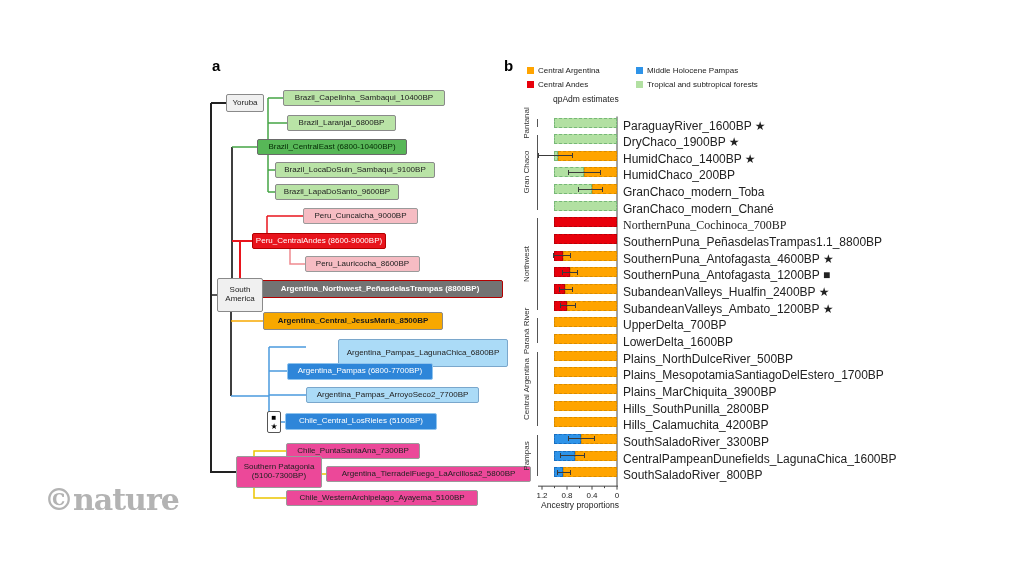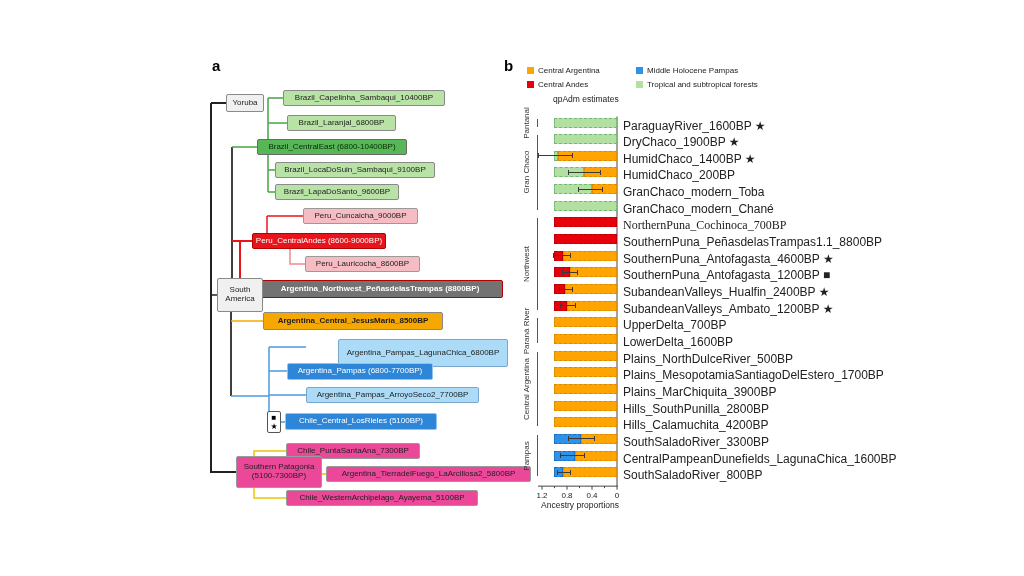--- a/index.html
+++ b/index.html
@@ -298,13 +298,14 @@
       <div class="group-label" style="left: 526px; top: 455.5px;">Pampas</div>
       <div class="tick-label" style="left: 542px; top: 491.15px;">1.2</div>
       <div class="tick-label" style="left: 567px; top: 491.15px;">0.8</div>
       <div class="tick-label" style="left: 592px; top: 491.15px;">0.4</div>
       <div class="tick-label" style="left: 617px; top: 491.15px;">0</div>
     </div>
 
   <div class="chart-title" style="left:553px;top:94px;">qpAdm estimates</div>
   <div class="axis-caption" style="left:580px;top:500px;">Ancestry proportions</div>
 
+  <div class="watermark" style="left:44px;top:482px;">©nature</div>
 </div>
 
 </body></html>

